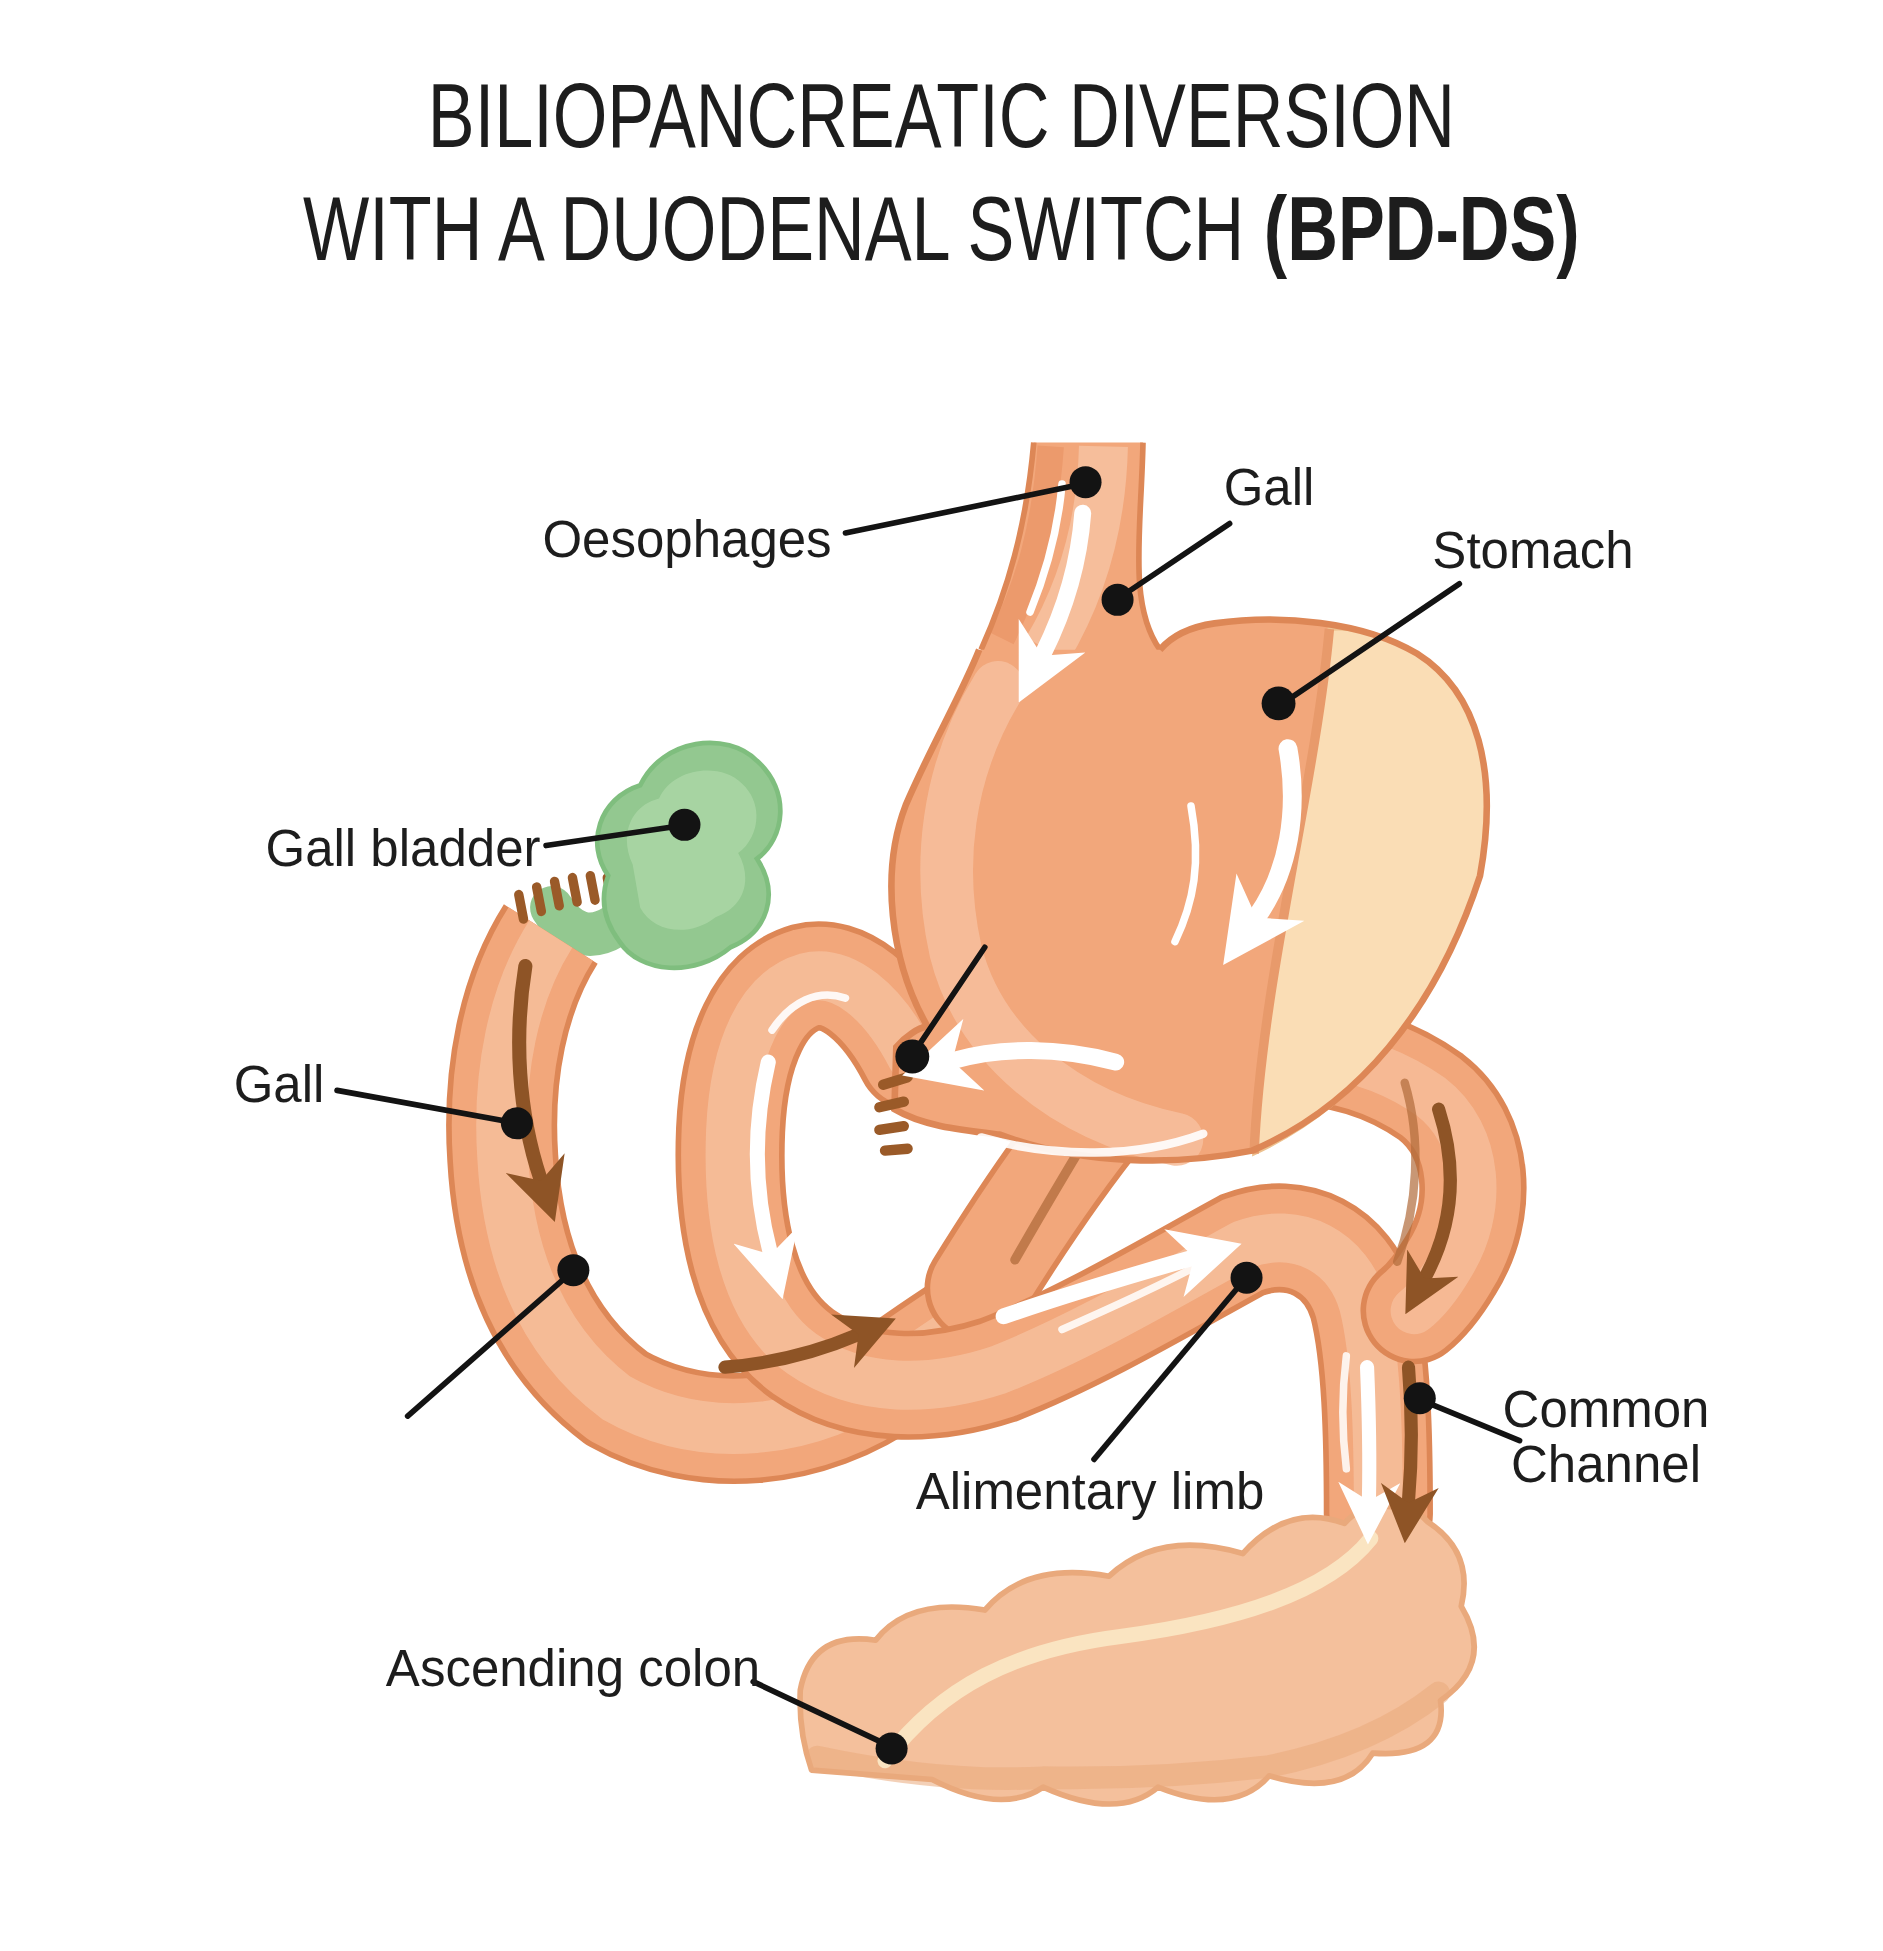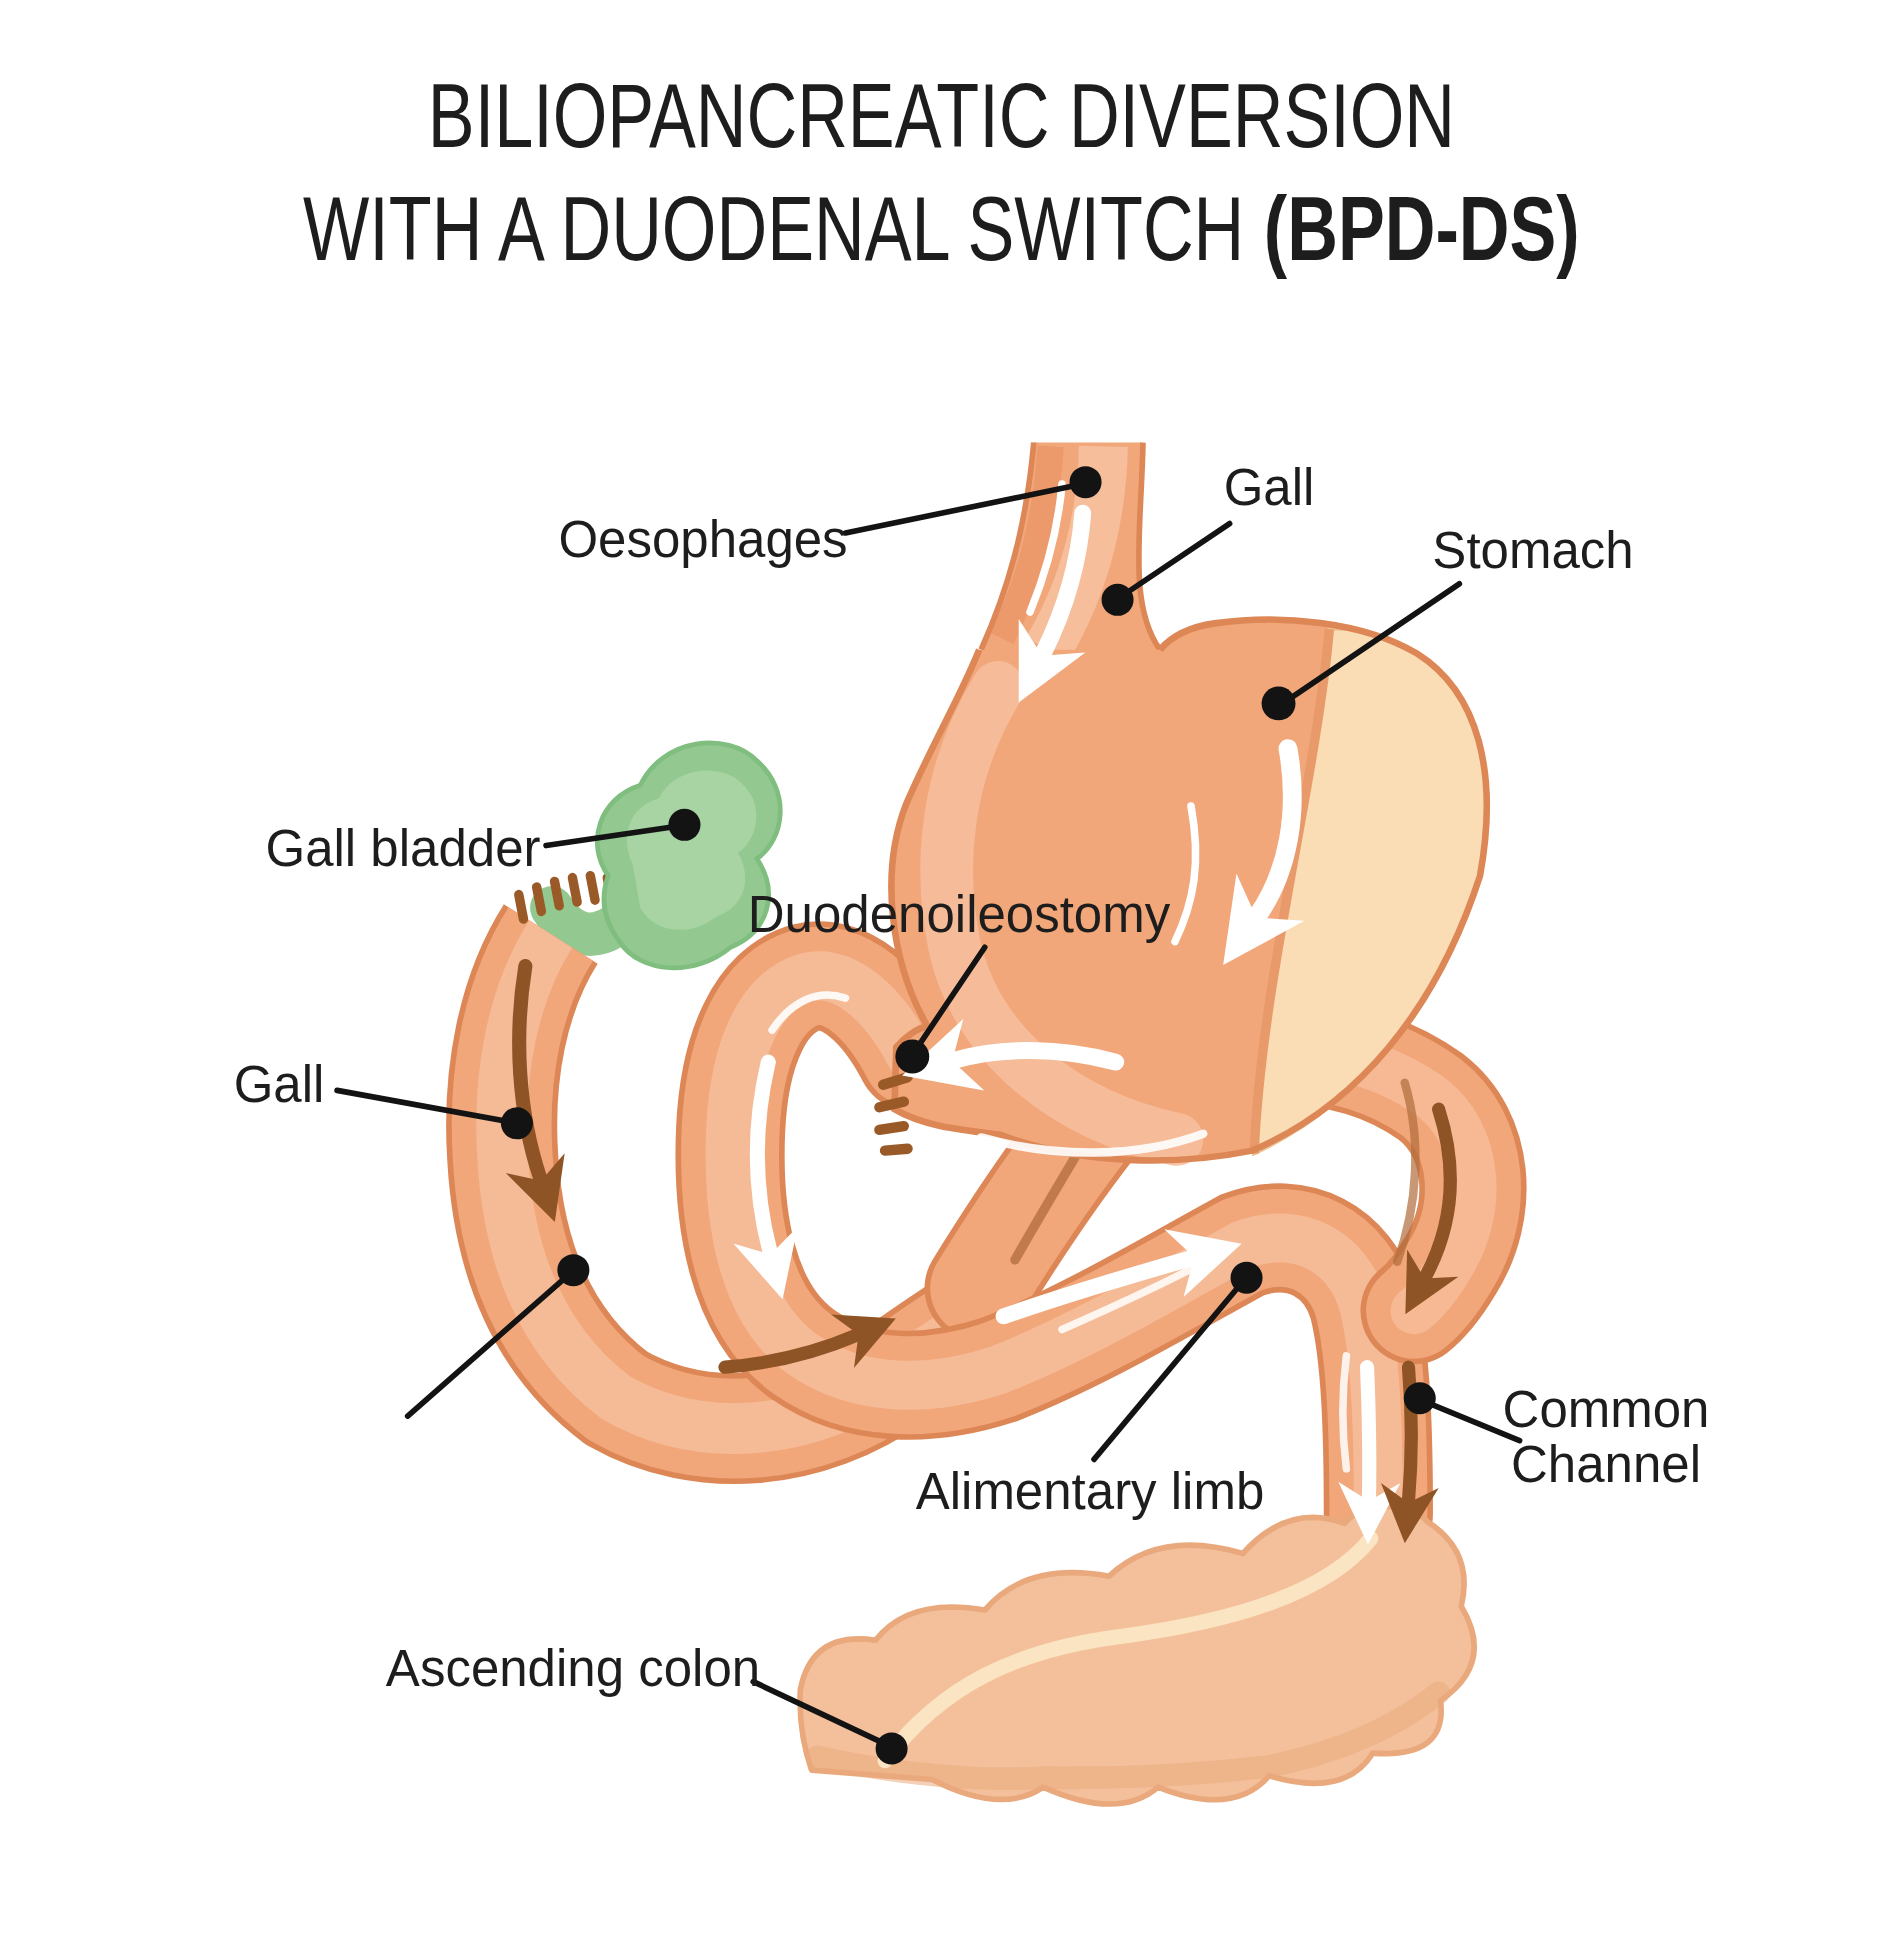--- a/index.html
+++ b/index.html
@@ -156,25 +156,24 @@
       <circle cx="1508" cy="1485" r="17"></circle>
       <circle cx="947" cy="1857" r="17"></circle>
     </g>
   </svg>
 
   <div class="title">
     <div><span class="cond">BILIOPANCREATIC DIVERSION</span></div>
     <div><span class="cond"><span>WITH A DUODENAL SWITCH </span><b>(BPD-DS)</b></span></div>
   </div>
 
-  <div class="lbl" style="left:703px;top:540px">Oesophages</div>
+  <div class="lbl" style="left:687px;top:540px">Oesophages</div>
   <div class="lbl" style="left:1269px;top:488px">Gall</div>
   <div class="lbl" style="left:1533px;top:551px">Stomach</div>
   <div class="lbl" style="left:403px;top:849px">Gall bladder</div>
-  <div class="lbl" style="left:959px;top:915px">Duodenoileostomy</div>
   <div class="lbl" style="left:279px;top:1085px">Gall</div>
   <div class="lbl" style="left:1090px;top:1492px">Alimentary limb</div>
   <div class="lbl center" style="left:1606px;top:1428px">
     <span>Common</span>
     <span>Channel</span>
   </div>
   <div class="lbl" style="left:573px;top:1669px">Ascending colon</div>
 
 </div>
 

